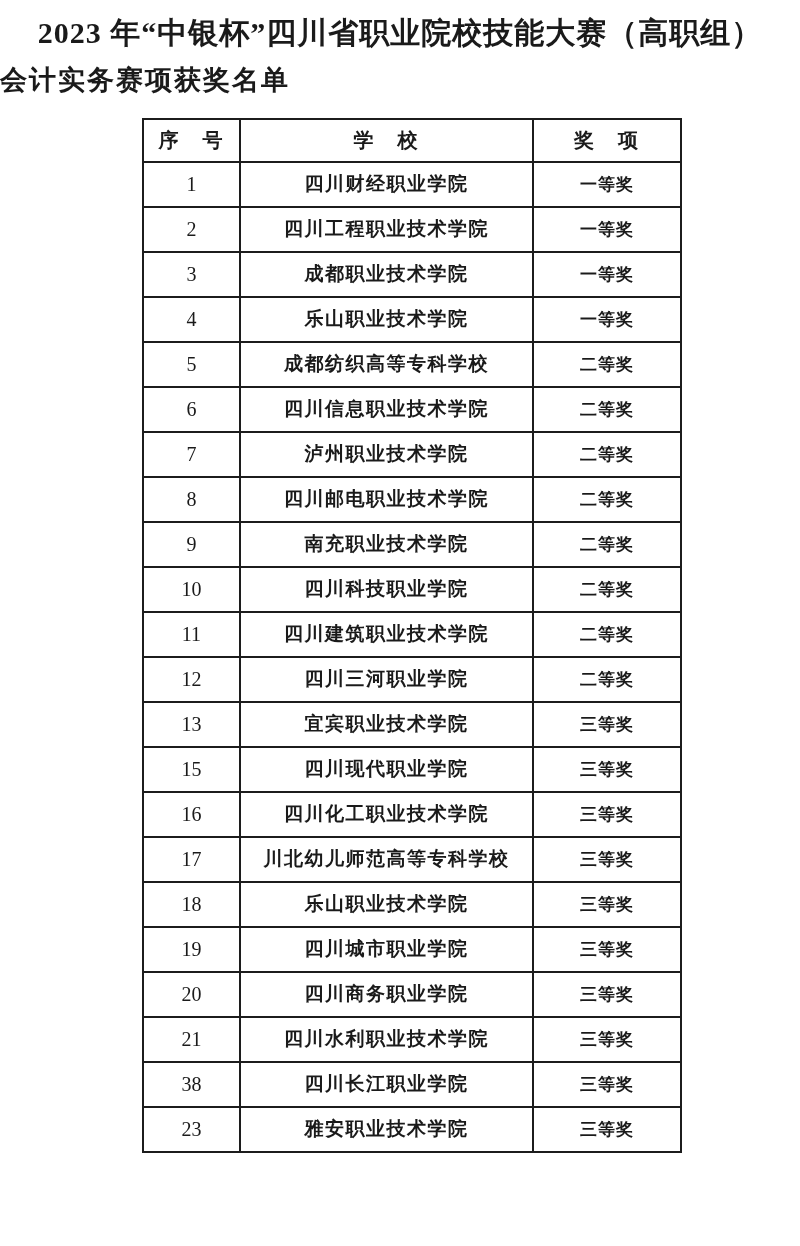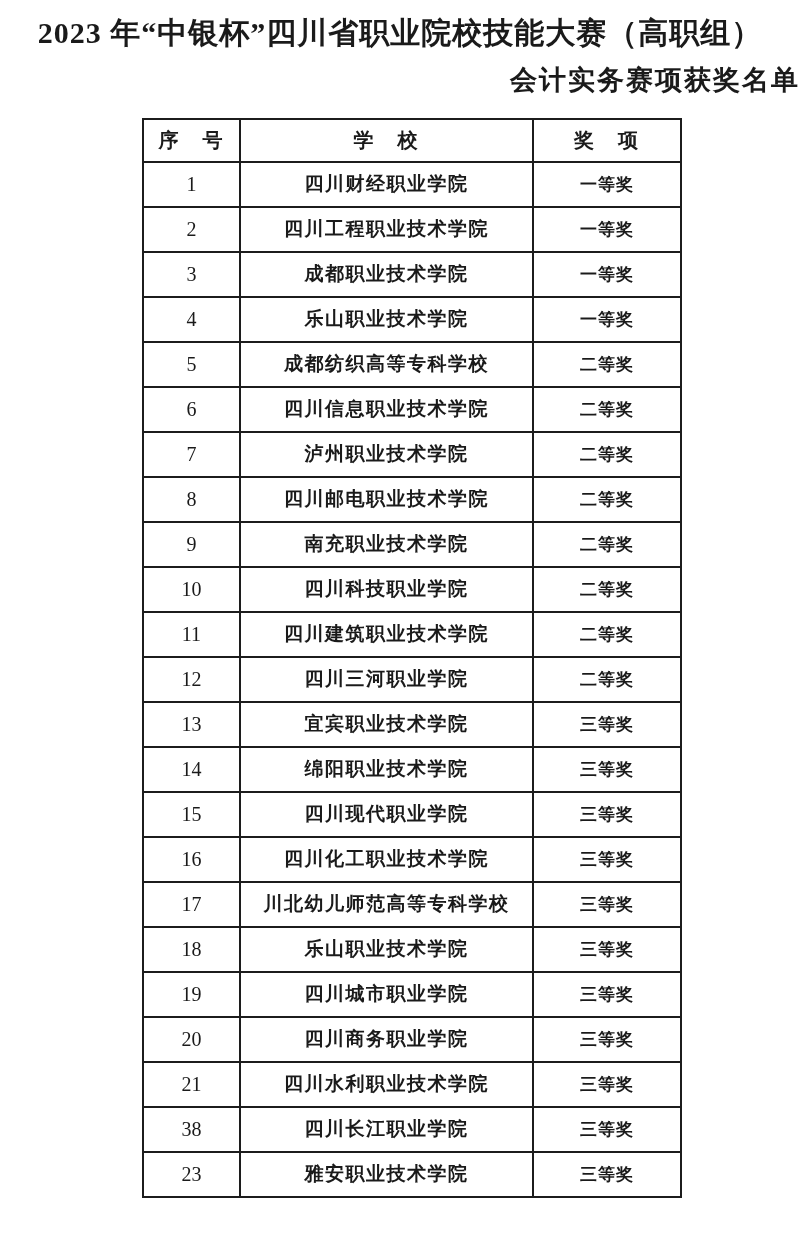--- a/index.html
+++ b/index.html
@@ -16,21 +16,21 @@
   }
   .doc-title-line1 {
     text-align: center;
     font-weight: bold;
     font-size: 30px;
     letter-spacing: 1px;
     padding-top: 14px;
     line-height: 1.25;
   }
   .doc-title-line2 {
-    text-align: right;
+    text-align: left;
     font-weight: bold;
     font-size: 27px;
     letter-spacing: 2px;
     margin-top: 12px;
     line-height: 1.2;
   }
   table.award-table {
     border-collapse: collapse;
     table-layout: fixed;
     width: 538px;
@@ -152,25 +152,20 @@
         <td class="cell-no">12</td>
         <td class="cell-school">四川三河职业学院</td>
         <td class="cell-award">二等奖</td>
       </tr>
       <tr>
         <td class="cell-no">13</td>
         <td class="cell-school">宜宾职业技术学院</td>
         <td class="cell-award">三等奖</td>
       </tr>
       <tr>
-        <td class="cell-no">14</td>
-        <td class="cell-school">绵阳职业技术学院</td>
-        <td class="cell-award">三等奖</td>
-      </tr>
-      <tr>
         <td class="cell-no">15</td>
         <td class="cell-school">四川现代职业学院</td>
         <td class="cell-award">三等奖</td>
       </tr>
       <tr>
         <td class="cell-no">16</td>
         <td class="cell-school">四川化工职业技术学院</td>
         <td class="cell-award">三等奖</td>
       </tr>
       <tr>

